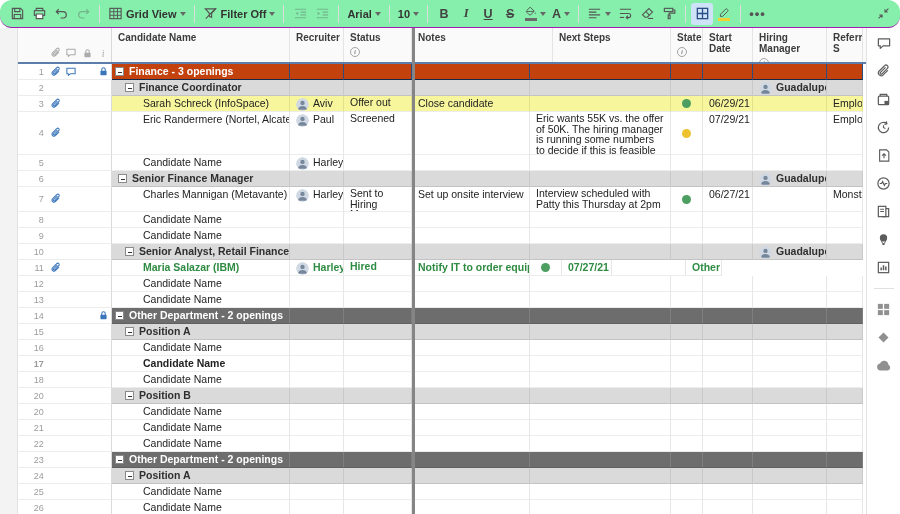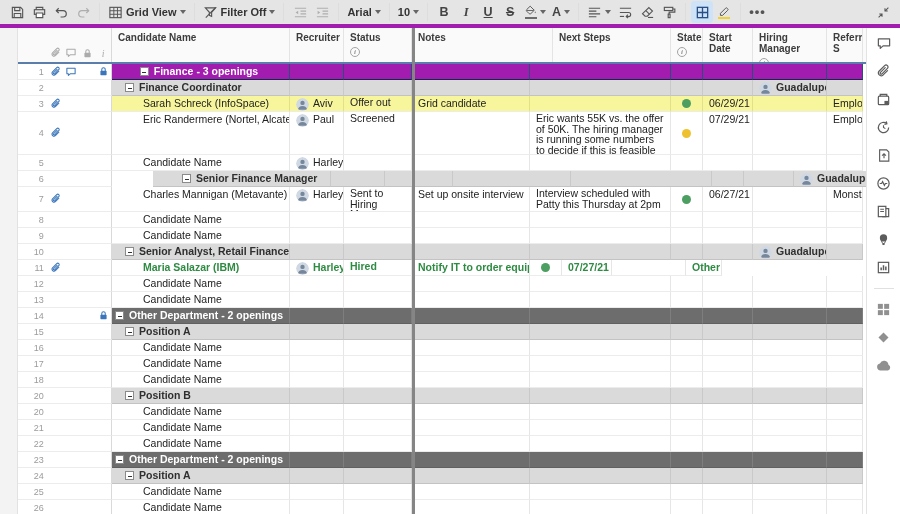--- a/index.html
+++ b/index.html
@@ -2,21 +2,21 @@
 <html><head>
 <meta charset="utf-8">
 <style>
   * { box-sizing: border-box; margin: 0; padding: 0; }
   html,body { width:900px; height:514px; overflow:hidden; background:#fff;
     font-family:"Liberation Sans", sans-serif; }
   .app { width:900px; height:514px; display:flex; flex-direction:column; }
 
   
   .toolbar { height:28px; flex:0 0 28px; display:flex; align-items:center;
-    padding:0 6px; border-bottom:4px solid #a21caf; background:#e5e5e5; }
+    padding:0 6px; border-bottom:1px solid #a21caf; background:#86efac;border-radius:12px; }
   .tbtn { display:flex; align-items:center; justify-content:center; gap:3px;
     min-width:22px; height:22px; padding:0 3px; border:none; background:transparent;
     color:#555; cursor:pointer; border-radius:3px; font-family:"Liberation Sans",sans-serif; }
   .tbtn svg { display:block; }
   .tbtn .lbl { font-size:11px; color:#333; font-weight:bold; white-space:nowrap; }
   .tbtn.disabled { opacity:.38; }
   .tbtn.active { background:#cfe3f8; }
   .caret { width:0; height:0; border-left:3.5px solid transparent;
     border-right:3.5px solid transparent; border-top:4px solid #666; display:inline-block; }
   .sep { width:1px; height:18px; background:#ddd; margin:0 5px; flex:0 0 1px; }
@@ -61,21 +61,21 @@
   .ginfo { font-style:italic; font-family:"Liberation Serif",serif; font-size:10px; color:#ababab; }
 
   
   .row { display:flex; width:848px; }
   .cell { border-right:1px solid #e6e6e6; border-bottom:1px solid #ececec;
     font-size:10.5px; color:#222; padding:1px 6px; overflow:hidden;
     white-space:nowrap; line-height:13px; display:flex; align-items:flex-start; }
   .cell.wrap { white-space:normal; line-height:10.5px; }
   .cell.center { justify-content:center; align-items:center; }
   .row.section .cell { background:#dadada; border-right-color:#c9c9c9; border-bottom-color:#c3c3c3; }
-  .row.department.t-navy .cell { background:#a21caf; border-right-color:#2c4c7c; border-bottom-color:#122a4a;justify-content:center; }
+  .row.department.t-navy .cell { background:#c2410c; border-right-color:#2c4c7c; border-bottom-color:#122a4a; }
   .row.department.t-gray .cell { background:#6d6d6d; border-right-color:#7e7e7e; border-bottom-color:#606060; }
   .row.hl .cell { background:#f8f69d; border-right-color:#e3e08a; }
   .row.t-green .cell { color:#2e8b42; font-weight:bold; }
   .dept-label { color:#fff; font-weight:bold; font-size:10.5px; }
   .sec-label { color:#2f2f2f; font-weight:bold; font-size:10.5px; }
   .minусbox, .minusbox { width:9px; height:9px; background:#fff; border:1px solid #8a8a8a;
     position:relative; flex:0 0 9px; margin-top:2px; }
   .minusbox::after { content:""; position:absolute; left:1.5px; right:1.5px; top:3.5px;
     height:1.4px; background:#333; }
   .dot { width:9px; height:9px; border-radius:50%; display:inline-block; margin-top:2px; }
@@ -383,21 +383,21 @@
                   <circle cx="8" cy="8" r="8" fill="#cfd8e3"></circle>
                   <circle cx="8" cy="6" r="2.7" fill="#76879c"></circle>
                   <path d="M2.2 14.6a5.9 5.9 0 0 1 11.6 0z" fill="#76879c"></path>
                 </svg></span>
               <span>Aviv</span>
             </div>
             <div class="cell wrap" style="width: 68px; flex: 0 0 68px;">
               <span>Offer out</span>
             </div>
             <div class="cell" style="width: 118px; flex: 0 0 118px;">
-              <span>Grid candidate</span>
+              <span>Close candidate</span>
             </div>
             <div class="cell wrap" style="width: 141px; flex: 0 0 141px;"></div>
             <div class="cell center" style="width: 32px; flex: 0 0 32px;">
               <span class="dot" style="background: rgb(76, 159, 97); margin-top: 0px;"></span>
             </div>
             <div class="cell" style="width: 50px; flex: 0 0 50px;">
               <span>06/29/21</span>
             </div>
             <div class="cell" style="width: 74px; flex: 0 0 74px;"></div>
             <div class="cell" style="width: 36px; flex: 0 0 36px;">
@@ -473,21 +473,21 @@
             <div class="cell" style="width: 36px; flex: 0 0 36px;"></div>
           </div>
           <div class="row section" style="height: 16px;">
             <div class="gutter" style="height: 16px;">
               <div class="rnum">6</div>
               <span class="gslot"></span>
               <span class="gslot"></span>
               <span class="gslot"></span>
               <span class="gslot"></span>
             </div>
-            <div class="cell" style="width: 178px; flex: 0 0 178px; padding-left: 29px; margin-left: 41px;">
+            <div class="cell" style="width: 178px; flex: 0 0 178px; padding-left: 6px;">
               <span class="minusbox"></span>
               <span class="sec-label" style="margin-left: 5px;">Senior Finance Manager</span>
             </div>
             <div class="cell" style="width: 54px; flex: 0 0 54px;"></div>
             <div class="cell wrap" style="width: 68px; flex: 0 0 68px;"></div>
             <div class="cell" style="width: 118px; flex: 0 0 118px;"></div>
             <div class="cell wrap" style="width: 141px; flex: 0 0 141px;"></div>
             <div class="cell" style="width: 32px; flex: 0 0 32px;"></div>
             <div class="cell" style="width: 50px; flex: 0 0 50px;"></div>
             <div class="cell" style="width: 74px; flex: 0 0 74px;">
@@ -751,21 +751,21 @@
             </div>
             <div class="cell" style="width: 54px; flex: 0 0 54px;"></div>
             <div class="cell wrap" style="width: 68px; flex: 0 0 68px;"></div>
             <div class="cell" style="width: 118px; flex: 0 0 118px;"></div>
             <div class="cell wrap" style="width: 141px; flex: 0 0 141px;"></div>
             <div class="cell" style="width: 32px; flex: 0 0 32px;"></div>
             <div class="cell" style="width: 50px; flex: 0 0 50px;"></div>
             <div class="cell" style="width: 74px; flex: 0 0 74px;"></div>
             <div class="cell" style="width: 36px; flex: 0 0 36px;"></div>
           </div>
-          <div class="row candidate" style="height: 16px;">
+          <div class="row candidate" style="height: 16px; font-weight: bold;">
             <div class="gutter" style="height: 16px;">
               <div class="rnum">17</div>
               <span class="gslot"></span>
               <span class="gslot"></span>
               <span class="gslot"></span>
               <span class="gslot"></span>
             </div>
             <div class="cell" style="width: 178px; flex: 0 0 178px; padding-left: 31px;">
               <span>Candidate Name</span>
             </div>

